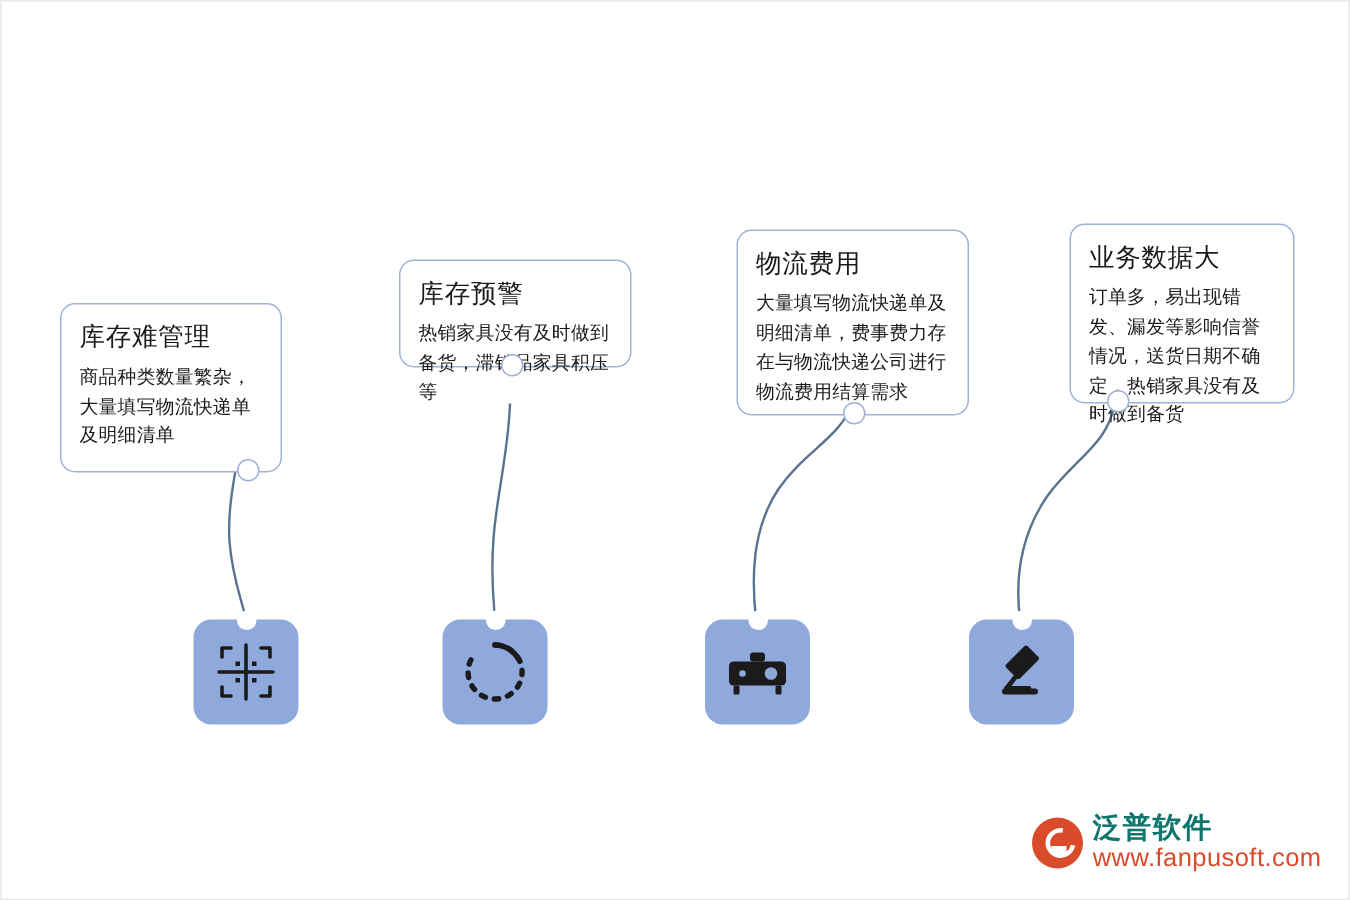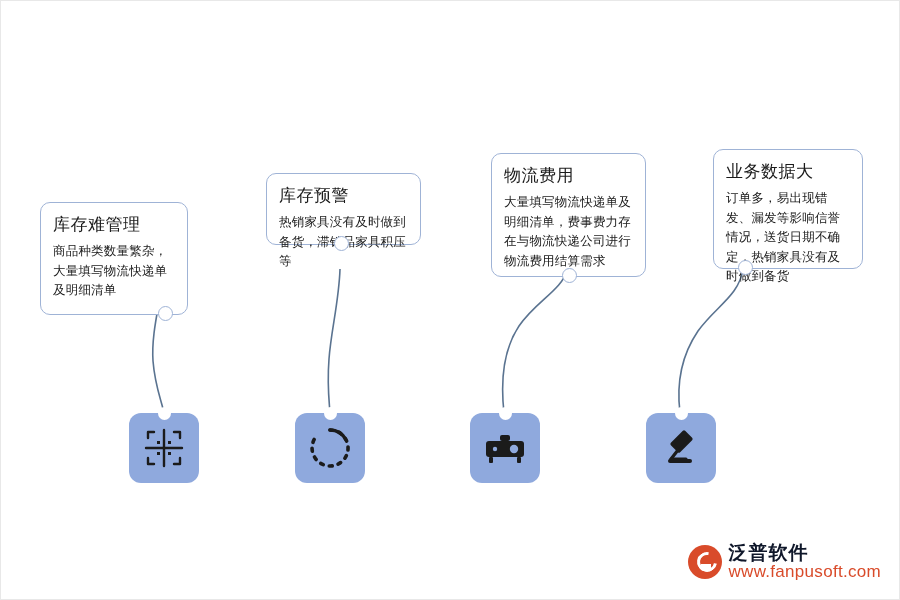--- a/index.html
+++ b/index.html
@@ -124,21 +124,21 @@
     content: "";
     position: absolute;
     left: 13px; top: 19px;
     width: 10px; height: 7px;
     background: #ffffff;
     border-radius: 0 0 3px 3px;
   }
   .logo-text { line-height: 1.05; }
   .logo-name {
     font-size: 19px;
-    color: #0f172a;
+    color: #0f766e;
     font-weight: bold;
     letter-spacing: 1px;
   }
   .logo-url {
     font-size: 17px;
     color: #d94b2a;
     letter-spacing: 0.3px;
   }
 </style>
 </head>

